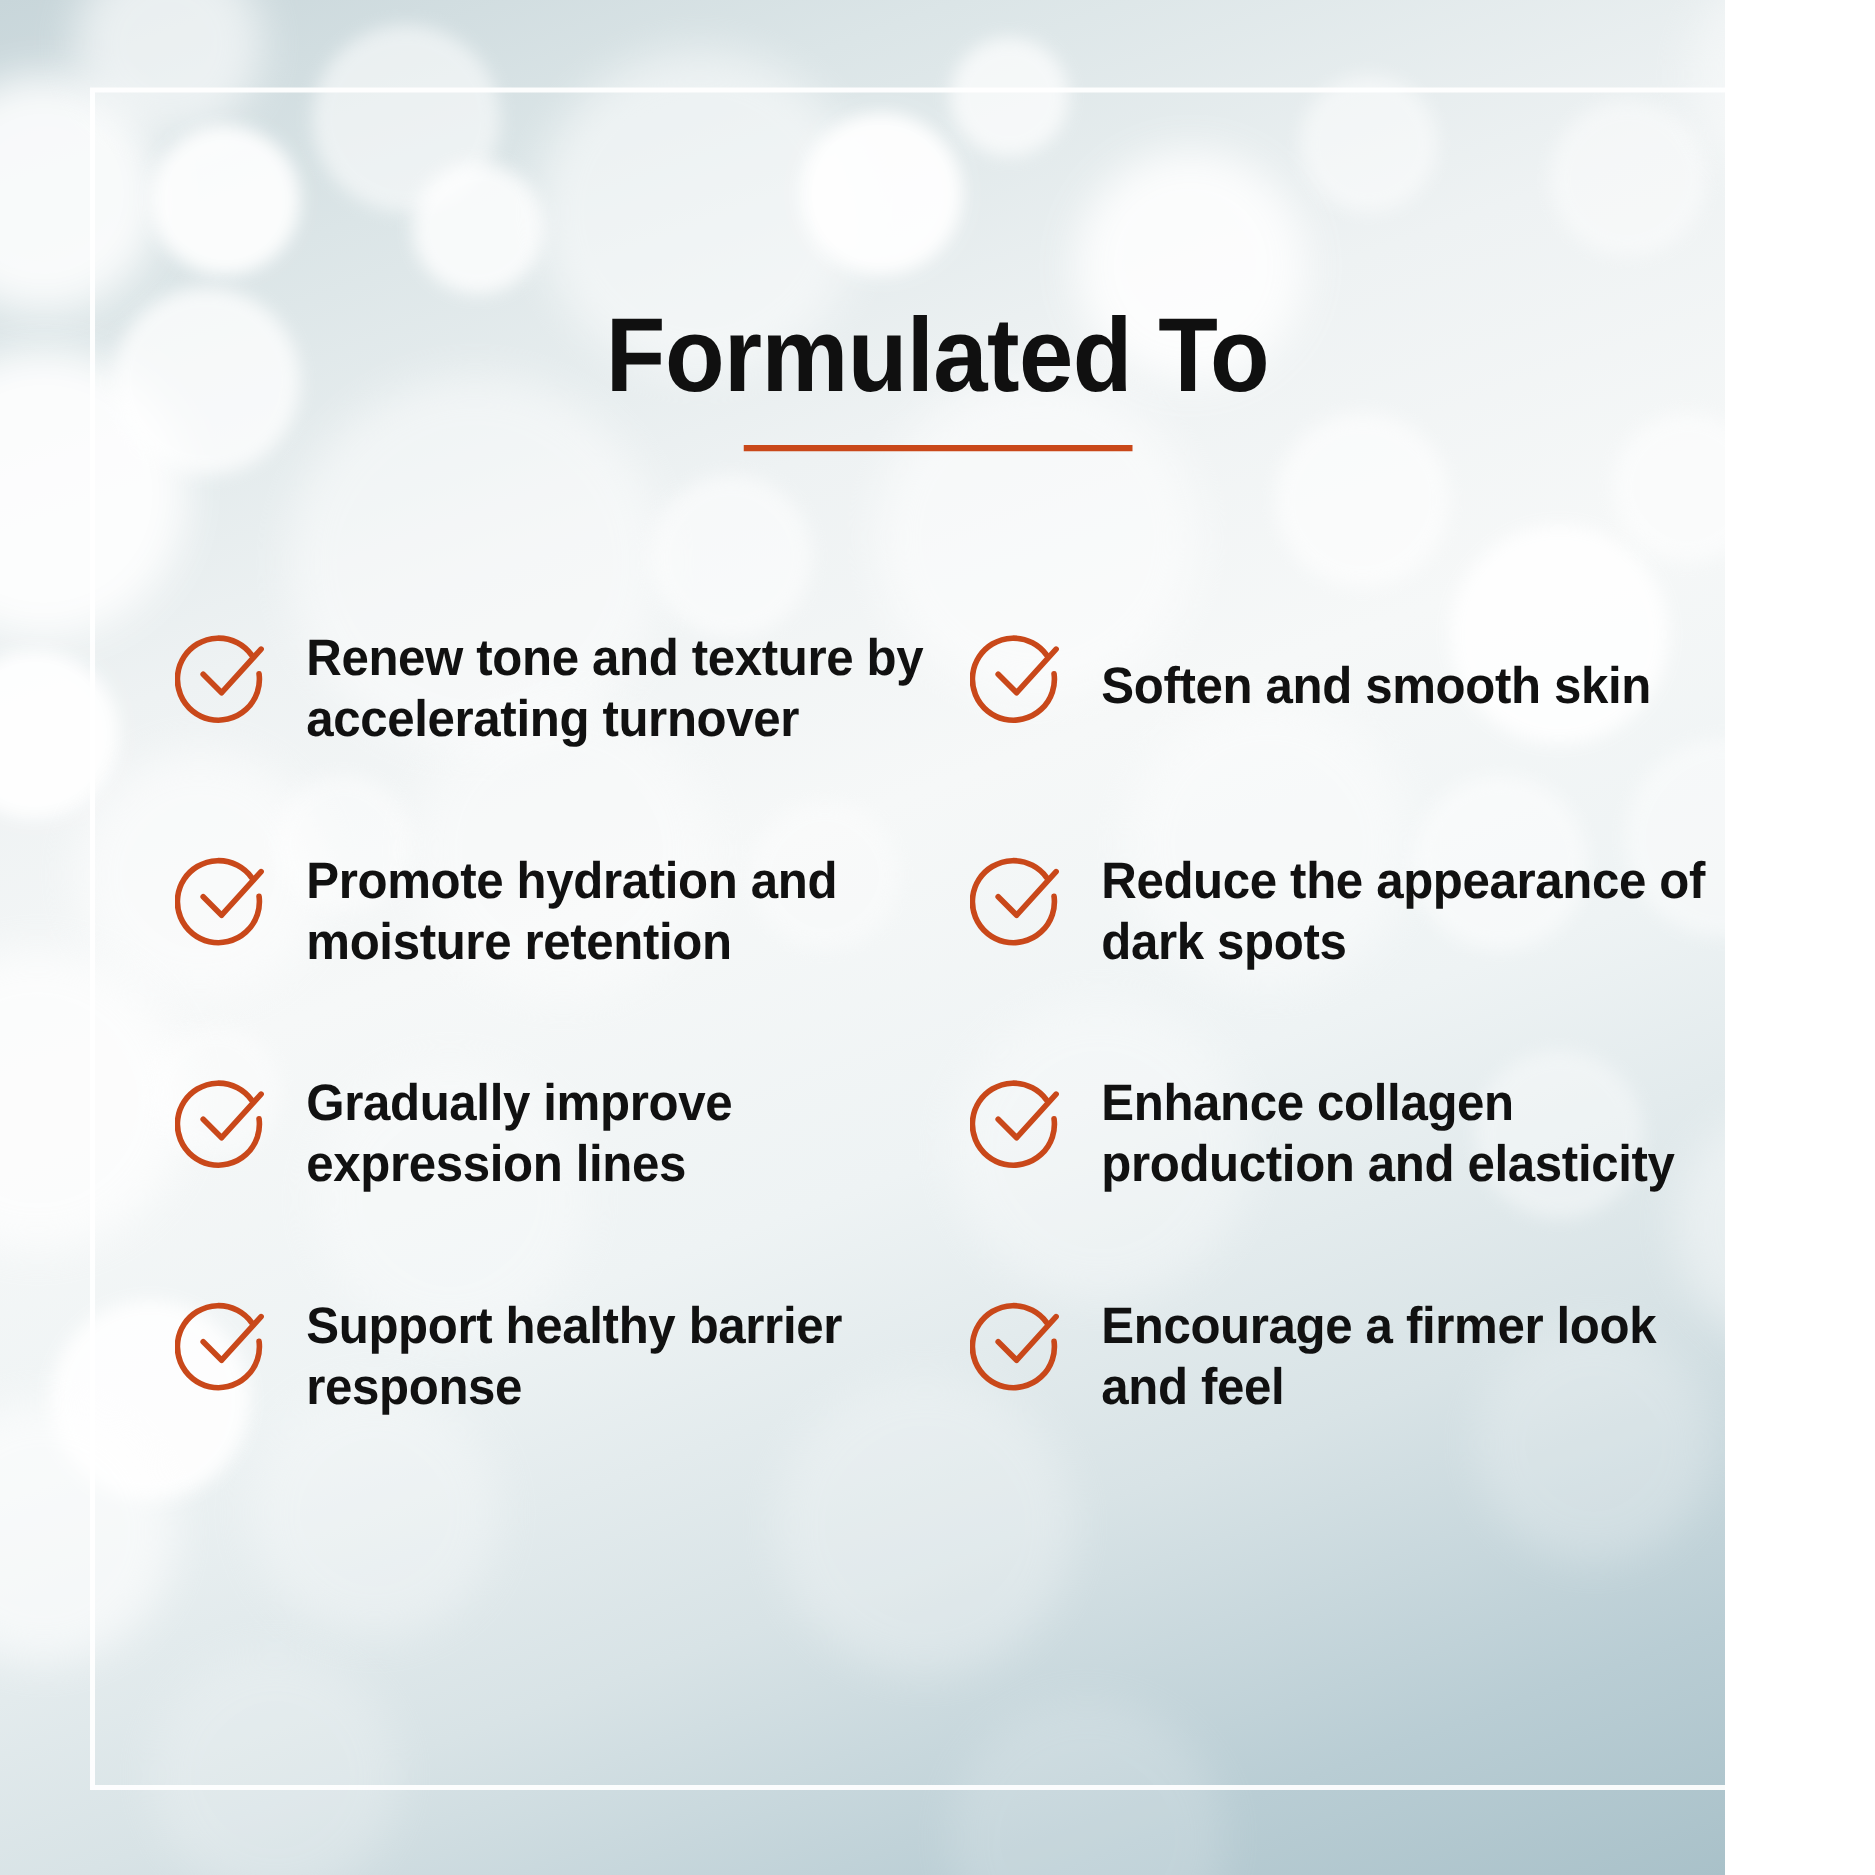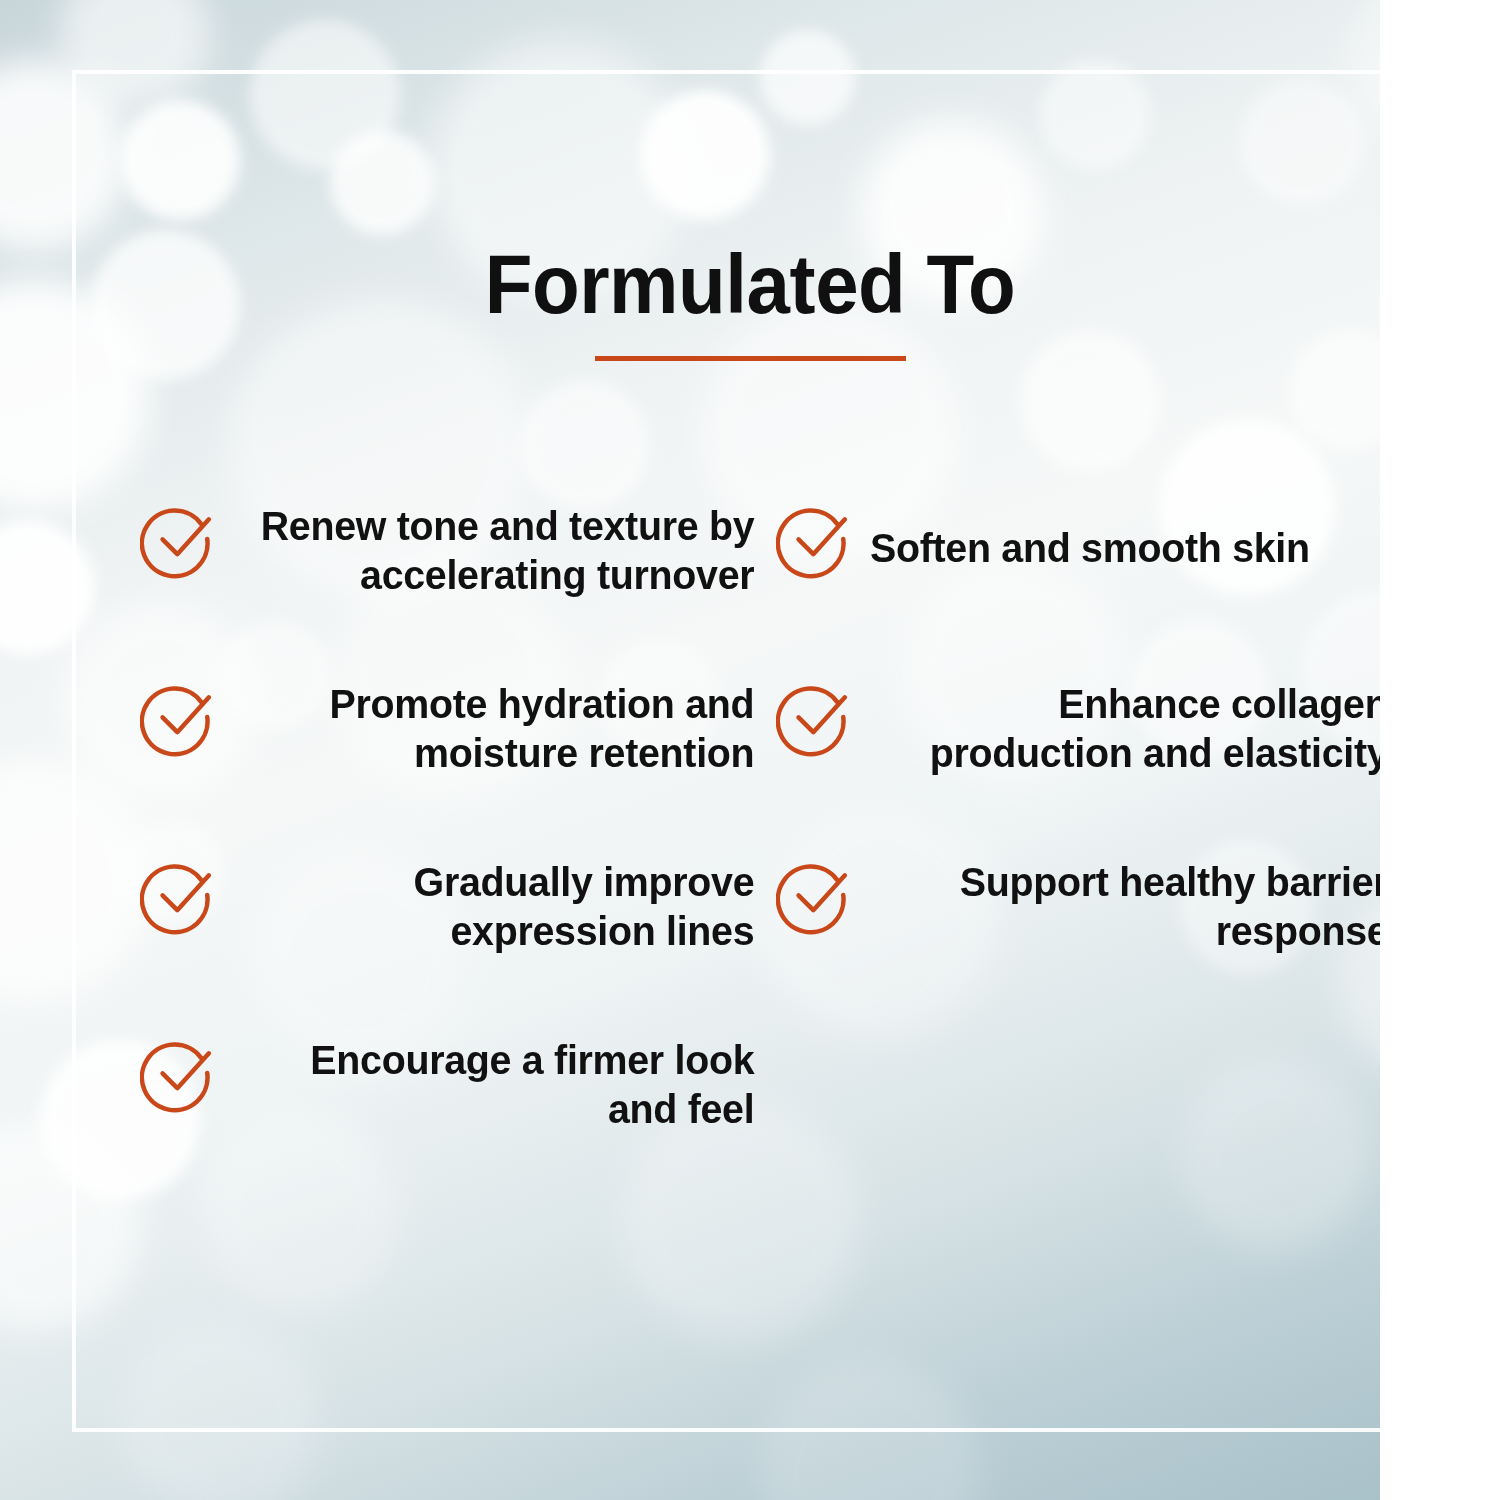--- a/index.html
+++ b/index.html
@@ -90,22 +90,21 @@
     width: 1270px;
     display: grid;
     grid-template-columns: 636px 634px;
     grid-auto-rows: 178px;
     column-gap: 0px;
     row-gap: 0px;
   }
   .benefit {
     display: flex;
     align-items: flex-start;
-    gap: 12px;
-    text-align: right;
+    gap: 23px;
   }
   .benefit .icon {
     flex: 0 0 auto;
     width: 82px;
     height: 82px;
     margin-top: 8px;
   }
   .benefit .icon svg {
     display: block;
     width: 82px;
@@ -215,48 +214,57 @@
     <div class="benefit">
       <span class="icon">
         <svg viewBox="0 0 100 100" aria-hidden="true">
           <path d="M74.5 31.5 A40 40 0 1 0 82 50" fill="none" stroke="#c9481a" stroke-width="5.5" stroke-linecap="round"></path>
           <path d="M27.5 50.5 L45.5 68.5 L84 26" fill="none" stroke="#c9481a" stroke-width="5.5" stroke-linecap="round" stroke-linejoin="round"></path>
         </svg>
       </span>
       <span class="label">Promote hydration and moisture retention</span>
     </div>
 
+    <div class="benefit">
+      <span class="icon">
+        <svg viewBox="0 0 100 100" aria-hidden="true">
+          <path d="M74.5 31.5 A40 40 0 1 0 82 50" fill="none" stroke="#c9481a" stroke-width="5.5" stroke-linecap="round"></path>
+          <path d="M27.5 50.5 L45.5 68.5 L84 26" fill="none" stroke="#c9481a" stroke-width="5.5" stroke-linecap="round" stroke-linejoin="round"></path>
+        </svg>
+      </span>
+      <span class="label">Reduce the appearance of dark spots</span>
+    </div>
+
+    <div class="benefit">
+      <span class="icon">
+        <svg viewBox="0 0 100 100" aria-hidden="true">
+          <path d="M74.5 31.5 A40 40 0 1 0 82 50" fill="none" stroke="#c9481a" stroke-width="5.5" stroke-linecap="round"></path>
+          <path d="M27.5 50.5 L45.5 68.5 L84 26" fill="none" stroke="#c9481a" stroke-width="5.5" stroke-linecap="round" stroke-linejoin="round"></path>
+        </svg>
+      </span>
+      <span class="label">Gradually improve expression lines</span>
+    </div>
 
     <div class="benefit">
       <span class="icon">
         <svg viewBox="0 0 100 100" aria-hidden="true">
           <path d="M74.5 31.5 A40 40 0 1 0 82 50" fill="none" stroke="#c9481a" stroke-width="5.5" stroke-linecap="round"></path>
           <path d="M27.5 50.5 L45.5 68.5 L84 26" fill="none" stroke="#c9481a" stroke-width="5.5" stroke-linecap="round" stroke-linejoin="round"></path>
         </svg>
       </span>
       <span class="label">Enhance collagen production and elasticity</span>
     </div>
 
     <div class="benefit">
       <span class="icon">
         <svg viewBox="0 0 100 100" aria-hidden="true">
           <path d="M74.5 31.5 A40 40 0 1 0 82 50" fill="none" stroke="#c9481a" stroke-width="5.5" stroke-linecap="round"></path>
           <path d="M27.5 50.5 L45.5 68.5 L84 26" fill="none" stroke="#c9481a" stroke-width="5.5" stroke-linecap="round" stroke-linejoin="round"></path>
         </svg>
       </span>
-      <span class="label">Gradually improve expression lines</span>
-    </div>
-
-    <div class="benefit">
-      <span class="icon">
-        <svg viewBox="0 0 100 100" aria-hidden="true">
-          <path d="M74.5 31.5 A40 40 0 1 0 82 50" fill="none" stroke="#c9481a" stroke-width="5.5" stroke-linecap="round"></path>
-          <path d="M27.5 50.5 L45.5 68.5 L84 26" fill="none" stroke="#c9481a" stroke-width="5.5" stroke-linecap="round" stroke-linejoin="round"></path>
-        </svg>
-      </span>
       <span class="label">Support healthy barrier response</span>
     </div>
 
     <div class="benefit">
       <span class="icon">
         <svg viewBox="0 0 100 100" aria-hidden="true">
           <path d="M74.5 31.5 A40 40 0 1 0 82 50" fill="none" stroke="#c9481a" stroke-width="5.5" stroke-linecap="round"></path>
           <path d="M27.5 50.5 L45.5 68.5 L84 26" fill="none" stroke="#c9481a" stroke-width="5.5" stroke-linecap="round" stroke-linejoin="round"></path>
         </svg>
       </span>

